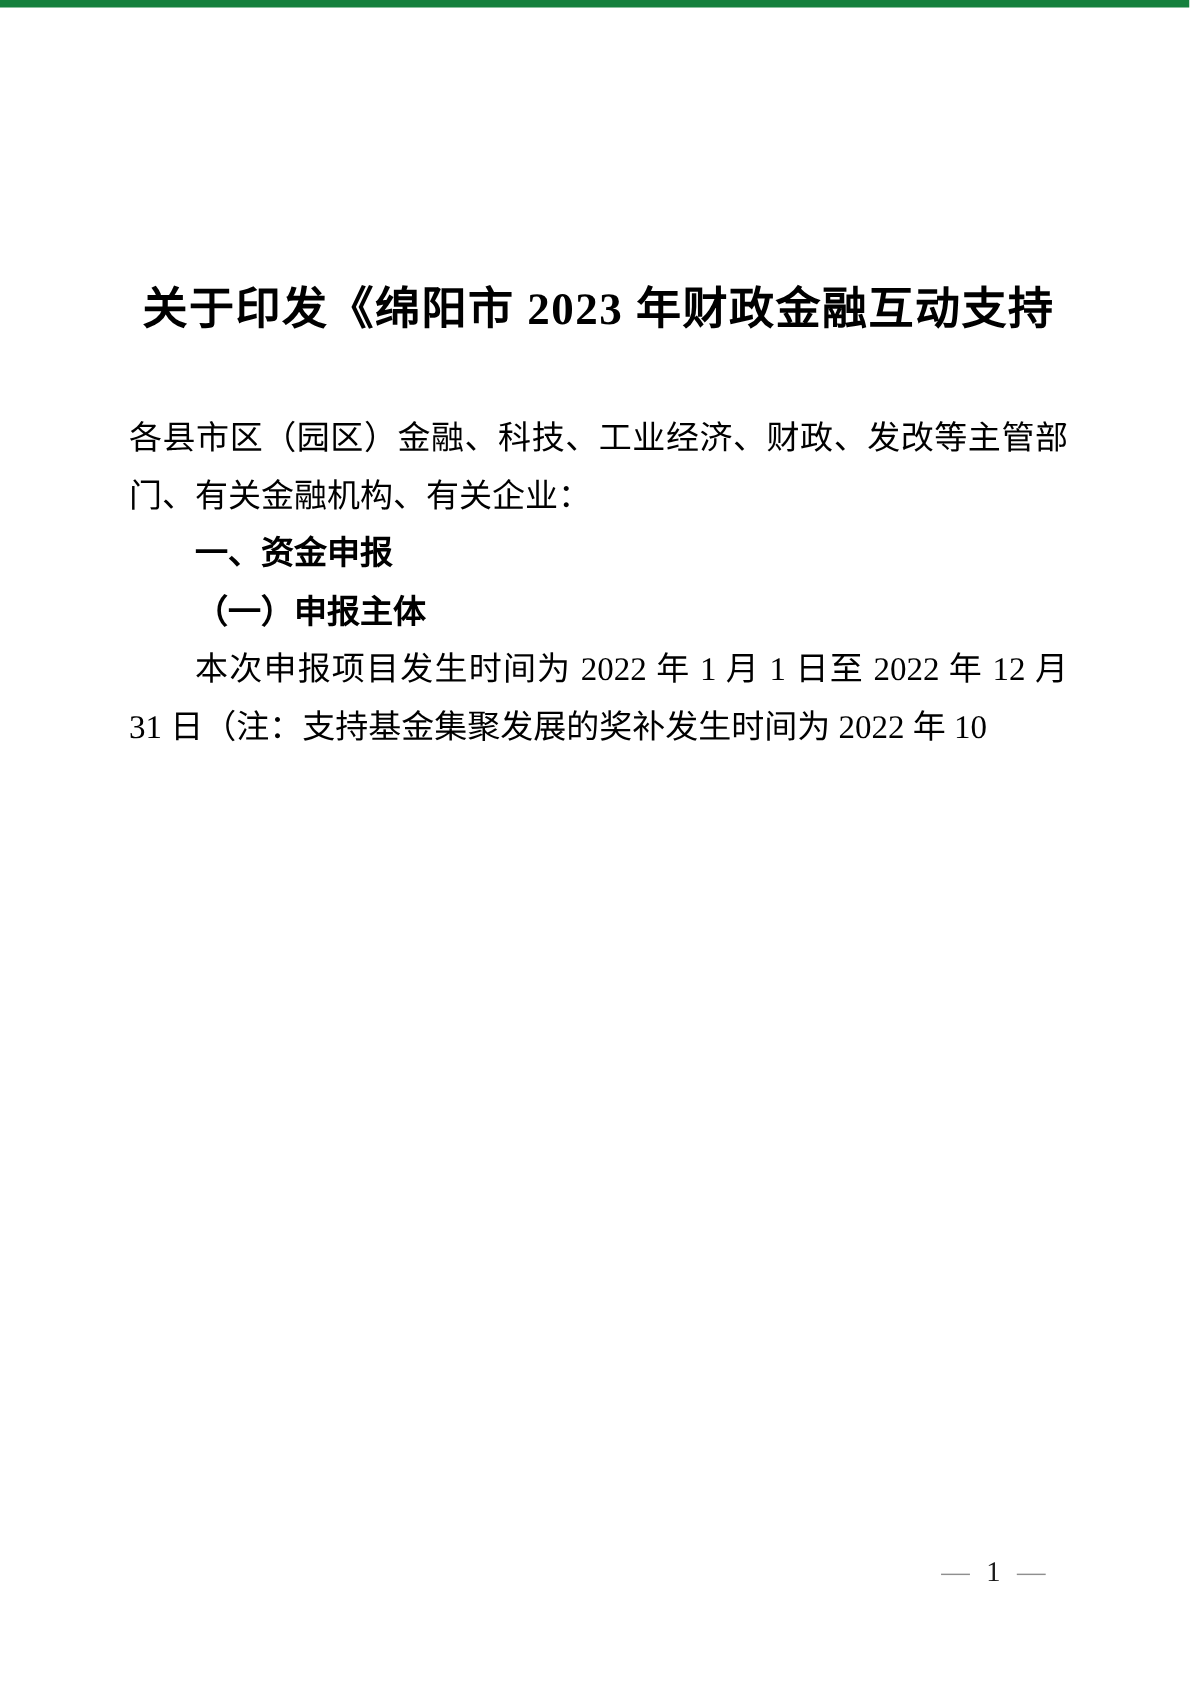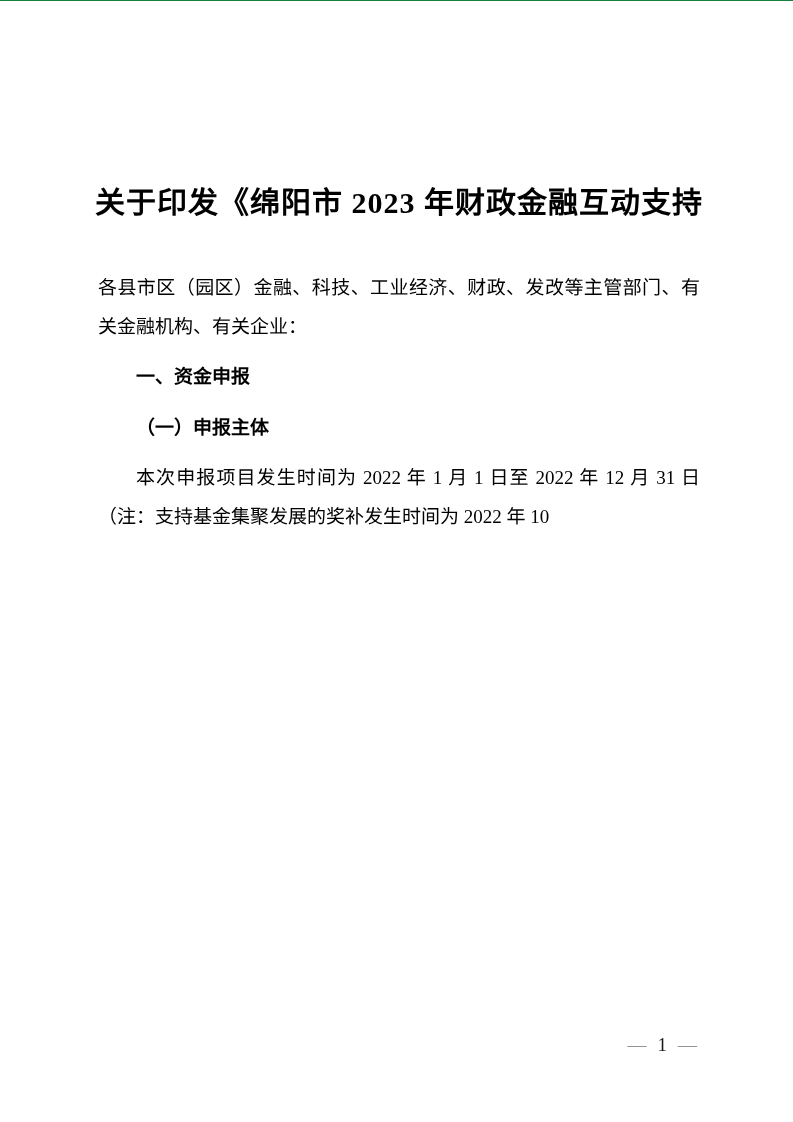--- a/index.html
+++ b/index.html
@@ -7,21 +7,21 @@
     padding: 0;
     background: #ffffff;
   }
   .page {
     position: relative;
     width: 793px;
     height: 1122px;
     background: #ffffff;
     overflow: hidden;
     box-sizing: border-box;
-    border-top: 1px solid #15803d;
+    border-top: 5px solid #15803d;
     color: #000;
     font-family: "Liberation Serif", "DejaVu Serif", serif;
   }
   .content {
     position: absolute;
     left: 86px;
     right: 81px;
     top: 0;
   }
   .doc-title {
@@ -35,22 +35,22 @@
     font-family: "Liberation Serif", "DejaVu Serif", serif;
   }
   .title-line {
     display: block;
     white-space: nowrap;
   }
   .salutation,
   .body-para,
   .section-heading,
   .sub-heading {
-    margin: 12px;
-    font-size: 19px;
+    margin: 0;
+    font-size: 22px;
     line-height: 38.5px;
     text-align: justify;
     font-weight: normal;
   }
   .body-para {
     text-indent: 2em;
   }
   .section-heading {
     text-indent: 2em;
     font-weight: bold;

